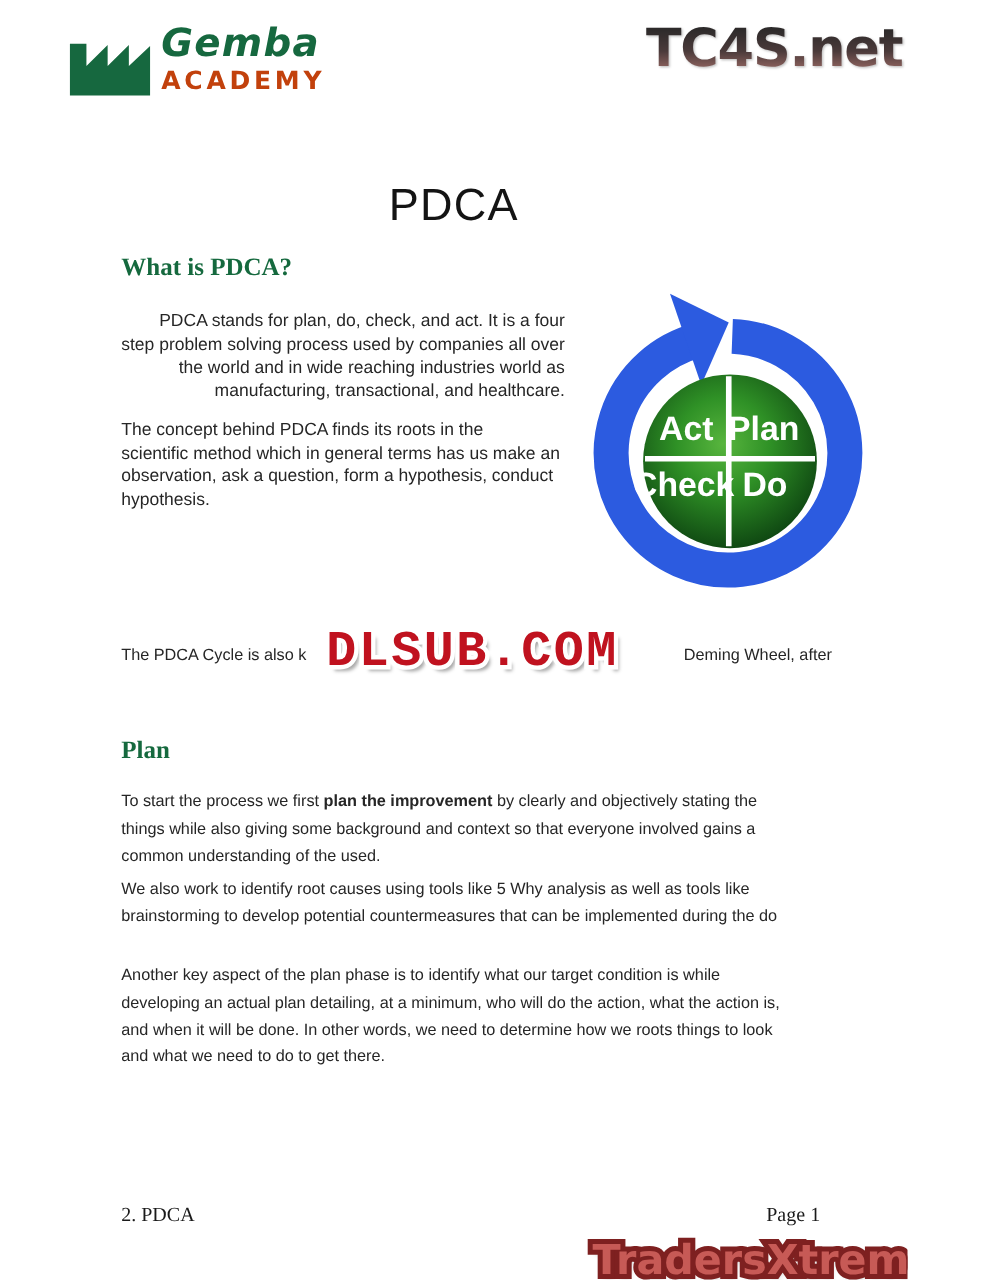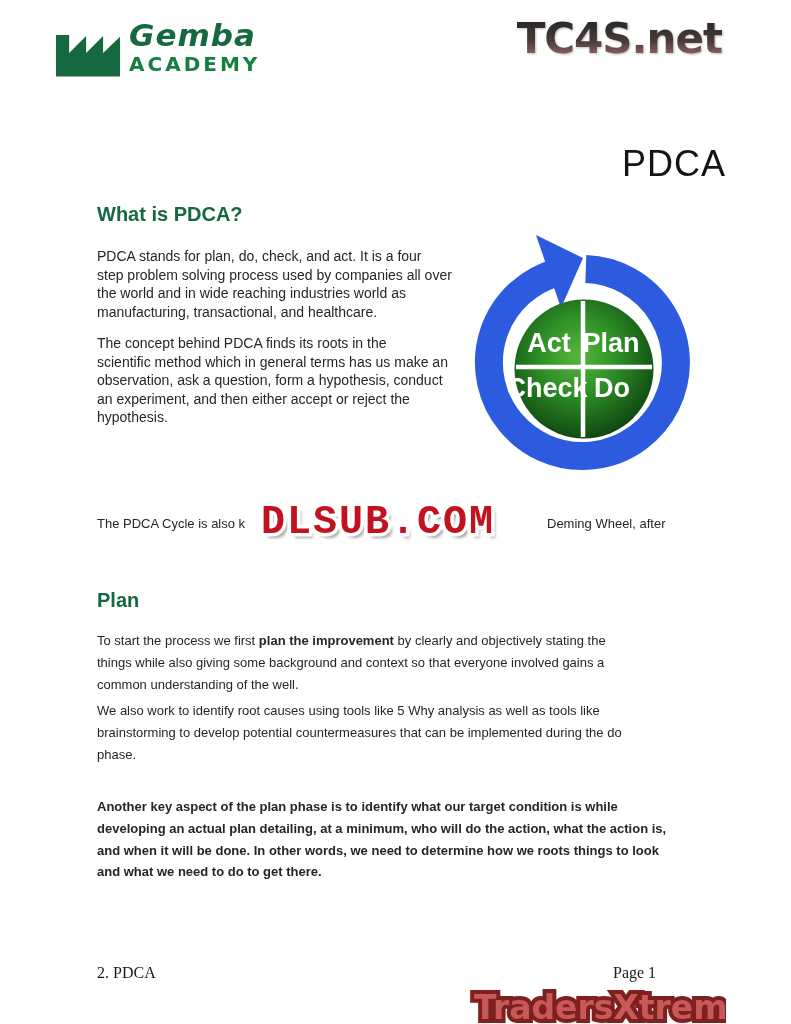--- a/index.html
+++ b/index.html
@@ -5,21 +5,21 @@
   html,body{margin:0;padding:0;background:#ffffff;}
   .page{position:relative;width:726px;height:1024px;background:#fff;overflow:hidden;
         font-family:"Liberation Sans",sans-serif;color:#232323;margin-top:12px;}
 
   
   .logo{position:absolute;left:55px;top:8px;display:flex;align-items:flex-start;gap:8px;}
   .logo svg{display:block;margin-top:4px;}
   .logo-text{line-height:1;}
   .logo-name{font-size:31px;font-weight:bold;font-style:italic;color:#16683f;
              letter-spacing:1px;font-family:"DejaVu Sans",sans-serif;}
-  .logo-sub{font-size:20px;font-weight:bold;color:#15803d;letter-spacing:3px;
+  .logo-sub{font-size:20px;font-weight:bold;color:#c2410c;letter-spacing:3px;
             margin-top:3px;font-family:"DejaVu Sans",sans-serif;}
 
   
   .wm{position:absolute;white-space:nowrap;}
   .wm-tc4s{top:2px;right:4px;font-family:"DejaVu Sans",sans-serif;font-weight:bold;
            font-size:42px;letter-spacing:-1px;
            background:linear-gradient(#262626 10%,#4a3a3a 55%,#a8726c 95%);
            -webkit-background-clip:text;background-clip:text;color:transparent;
            filter:drop-shadow(1px 1px 1px rgba(0,0,0,0.25));}
   .wm-stack .back{position:absolute;left:0;top:0;}
@@ -29,31 +29,31 @@
   .wm-dlsub .back{-webkit-text-stroke:7px #ffffff;color:#fff;
                   text-shadow:4px 5px 3px #a8a8a8;}
   .wm-dlsub .front{color:#c0121f;}
   .wm-traders{left:474px;top:976px;font-family:"DejaVu Sans",sans-serif;font-weight:bold;
               font-size:33px;letter-spacing:0;}
   .wm-traders .back{-webkit-text-stroke:8px #7e2020;color:#7e2020;
                     text-shadow:0 0 6px #dcdcdc,2px 3px 5px #c8c8c8;}
   .wm-traders .front{color:#c75a56;}
 
   
-  .doc-title{position:absolute;left:0;top:131px;width:100%;text-align:right;
+  .doc-title{position:absolute;left:0;top:131px;width:100%;text-align:center;
              font-size:36px;font-weight:400;color:#141414;letter-spacing:1px;}
-  .h-green{position:absolute;left:97px;font-size:20px;font-weight:bold;color:#15693e;}
+  .h-green{position:absolute;left:97px;font-size:20px;font-weight:bold;color:#15693e;font-family:Liberation Serif, serif;}
   .h-what{top:191px;} .h-plan{top:577px;}
 
   .para{position:absolute;left:97px;color:#262626;}
   .para .tl{white-space:nowrap;}
   .narrow{font-size:14px;line-height:18.5px;}
   .wide{font-size:13px;line-height:21.8px;}
-  .p1{top:235px;} .p2{top:322px;} .p3{top:431px;}
-  .p4{top:501px;} .p5{top:618px;} .p6{top:688px;} .p7{top:784px;font-weight:bold;}
+  .p1{top:235px;text-align:right;} .p2{top:322px;} .p3{top:431px;}
+  .p4{top:501px;} .p5{top:618px;} .p6{top:688px;} .p7{top:757px;}
   .p4l1{position:relative;white-space:nowrap;}
   .p4l1 .after{position:absolute;left:450px;top:0;}
   .boldspan{font-weight:bold;}
 
   
   .diagram{position:absolute;left:472px;top:216px;width:240px;height:250px;}
   .diagram text{font-family:"Liberation Sans",sans-serif;font-weight:bold;fill:#ffffff;}
 
   
   .footer{position:absolute;top:952px;left:0;width:100%;font-family:"Liberation Serif",serif;
@@ -85,21 +85,20 @@
   <div class="para narrow p1">
       <div class="tl">PDCA stands for plan, do, check, and act.  It is a four</div>
       <div class="tl">step problem solving process used by companies all over</div>
       <div class="tl">the world and in wide reaching industries world as</div>
       <div class="tl">manufacturing, transactional, and healthcare.</div>
     </div>
   <div class="para narrow p2">
       <div class="tl">The concept behind PDCA finds its roots in the</div>
       <div class="tl">scientific method which in general terms has us make an</div>
       <div class="tl">observation, ask a question, form a hypothesis, conduct</div>
-      <div class="tl">an experiment, and then either accept or reject the</div>
       <div class="tl">hypothesis.</div>
     </div>
 
   <div class="para wide p4">
     <div class="tl p4l1">
       <span>The PDCA Cycle is also k</span>
       <span class="after">Deming Wheel, after</span>
     </div>
   </div>
 
@@ -128,28 +127,27 @@
   </div>
 
   <div class="h-green h-plan">Plan</div>
 
   <div class="para wide p5">
     <div class="tl">
       <span>To start the process we first </span><span class="boldspan">plan the improvement</span><span> by clearly and objectively stating the</span>
     </div>
     <div>
         <div class="tl">things while also giving some background and context so that everyone involved gains a</div>
-        <div class="tl">common understanding of the well.</div>
+        <div class="tl">common understanding of the used.</div>
       </div>
   </div>
 
   <div class="para wide p6">
       <div class="tl">We also work to identify root causes using tools like 5 Why analysis as well as tools like</div>
       <div class="tl">brainstorming to develop potential countermeasures that can be implemented during the do</div>
-      <div class="tl">phase.</div>
     </div>
   <div class="para wide p7">
       <div class="tl">Another key aspect of the plan phase is to identify what our target condition is while</div>
       <div class="tl">developing an actual plan detailing, at a minimum, who will do the action, what the action is,</div>
       <div class="tl">and when it will be done.  In other words, we need to determine how we roots things to look</div>
       <div class="tl">and what we need to do to get there.</div>
     </div>
 
   <div class="footer">
     <span class="footer-left">2. PDCA</span>

